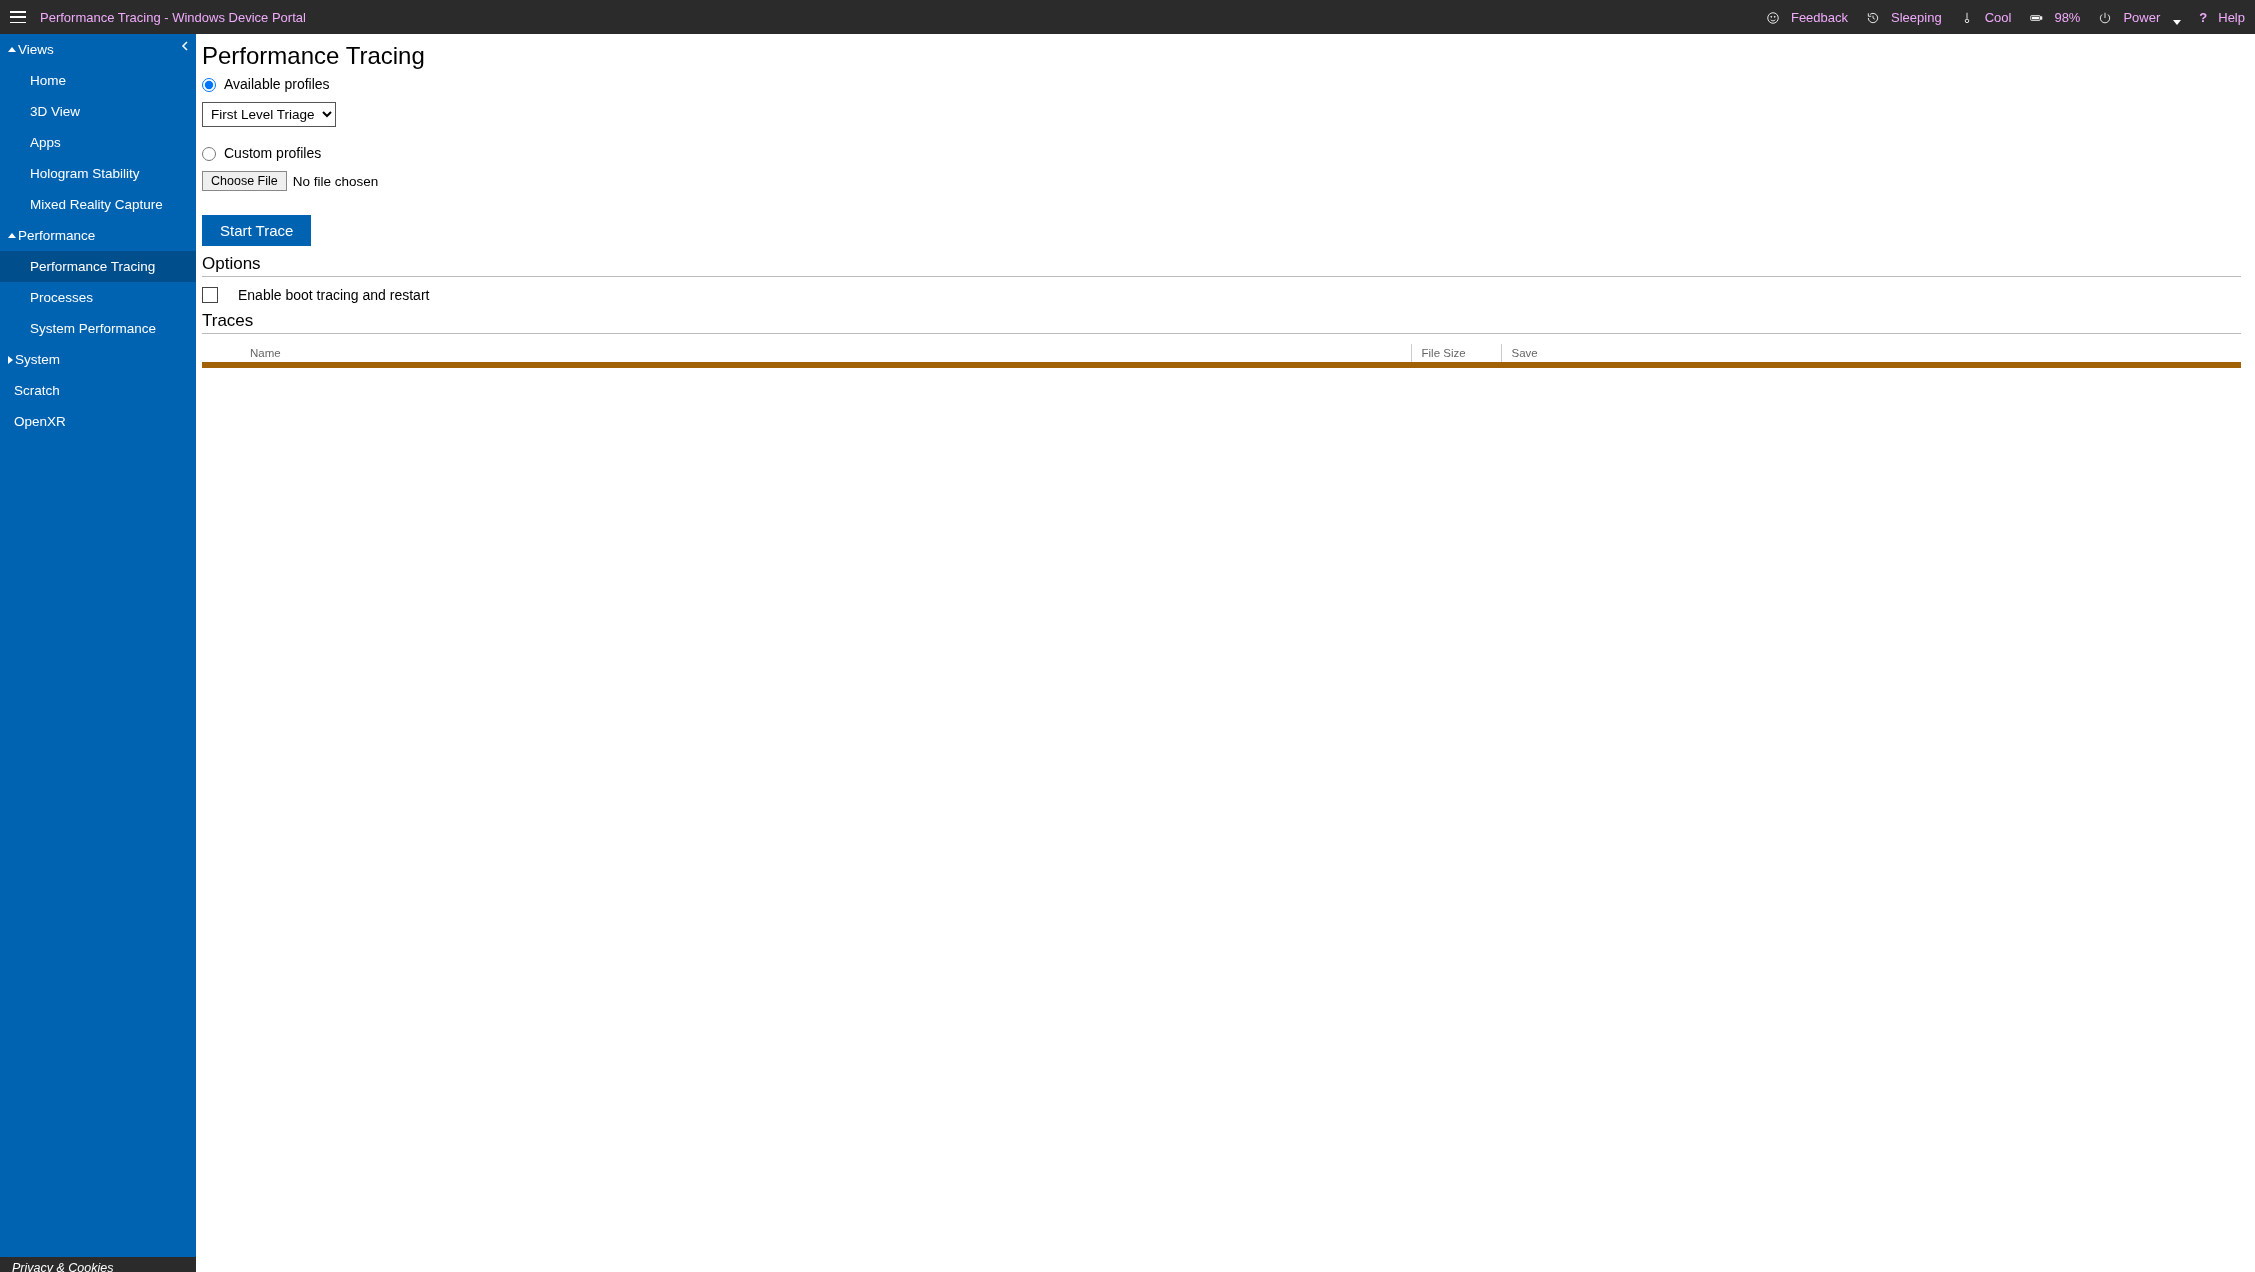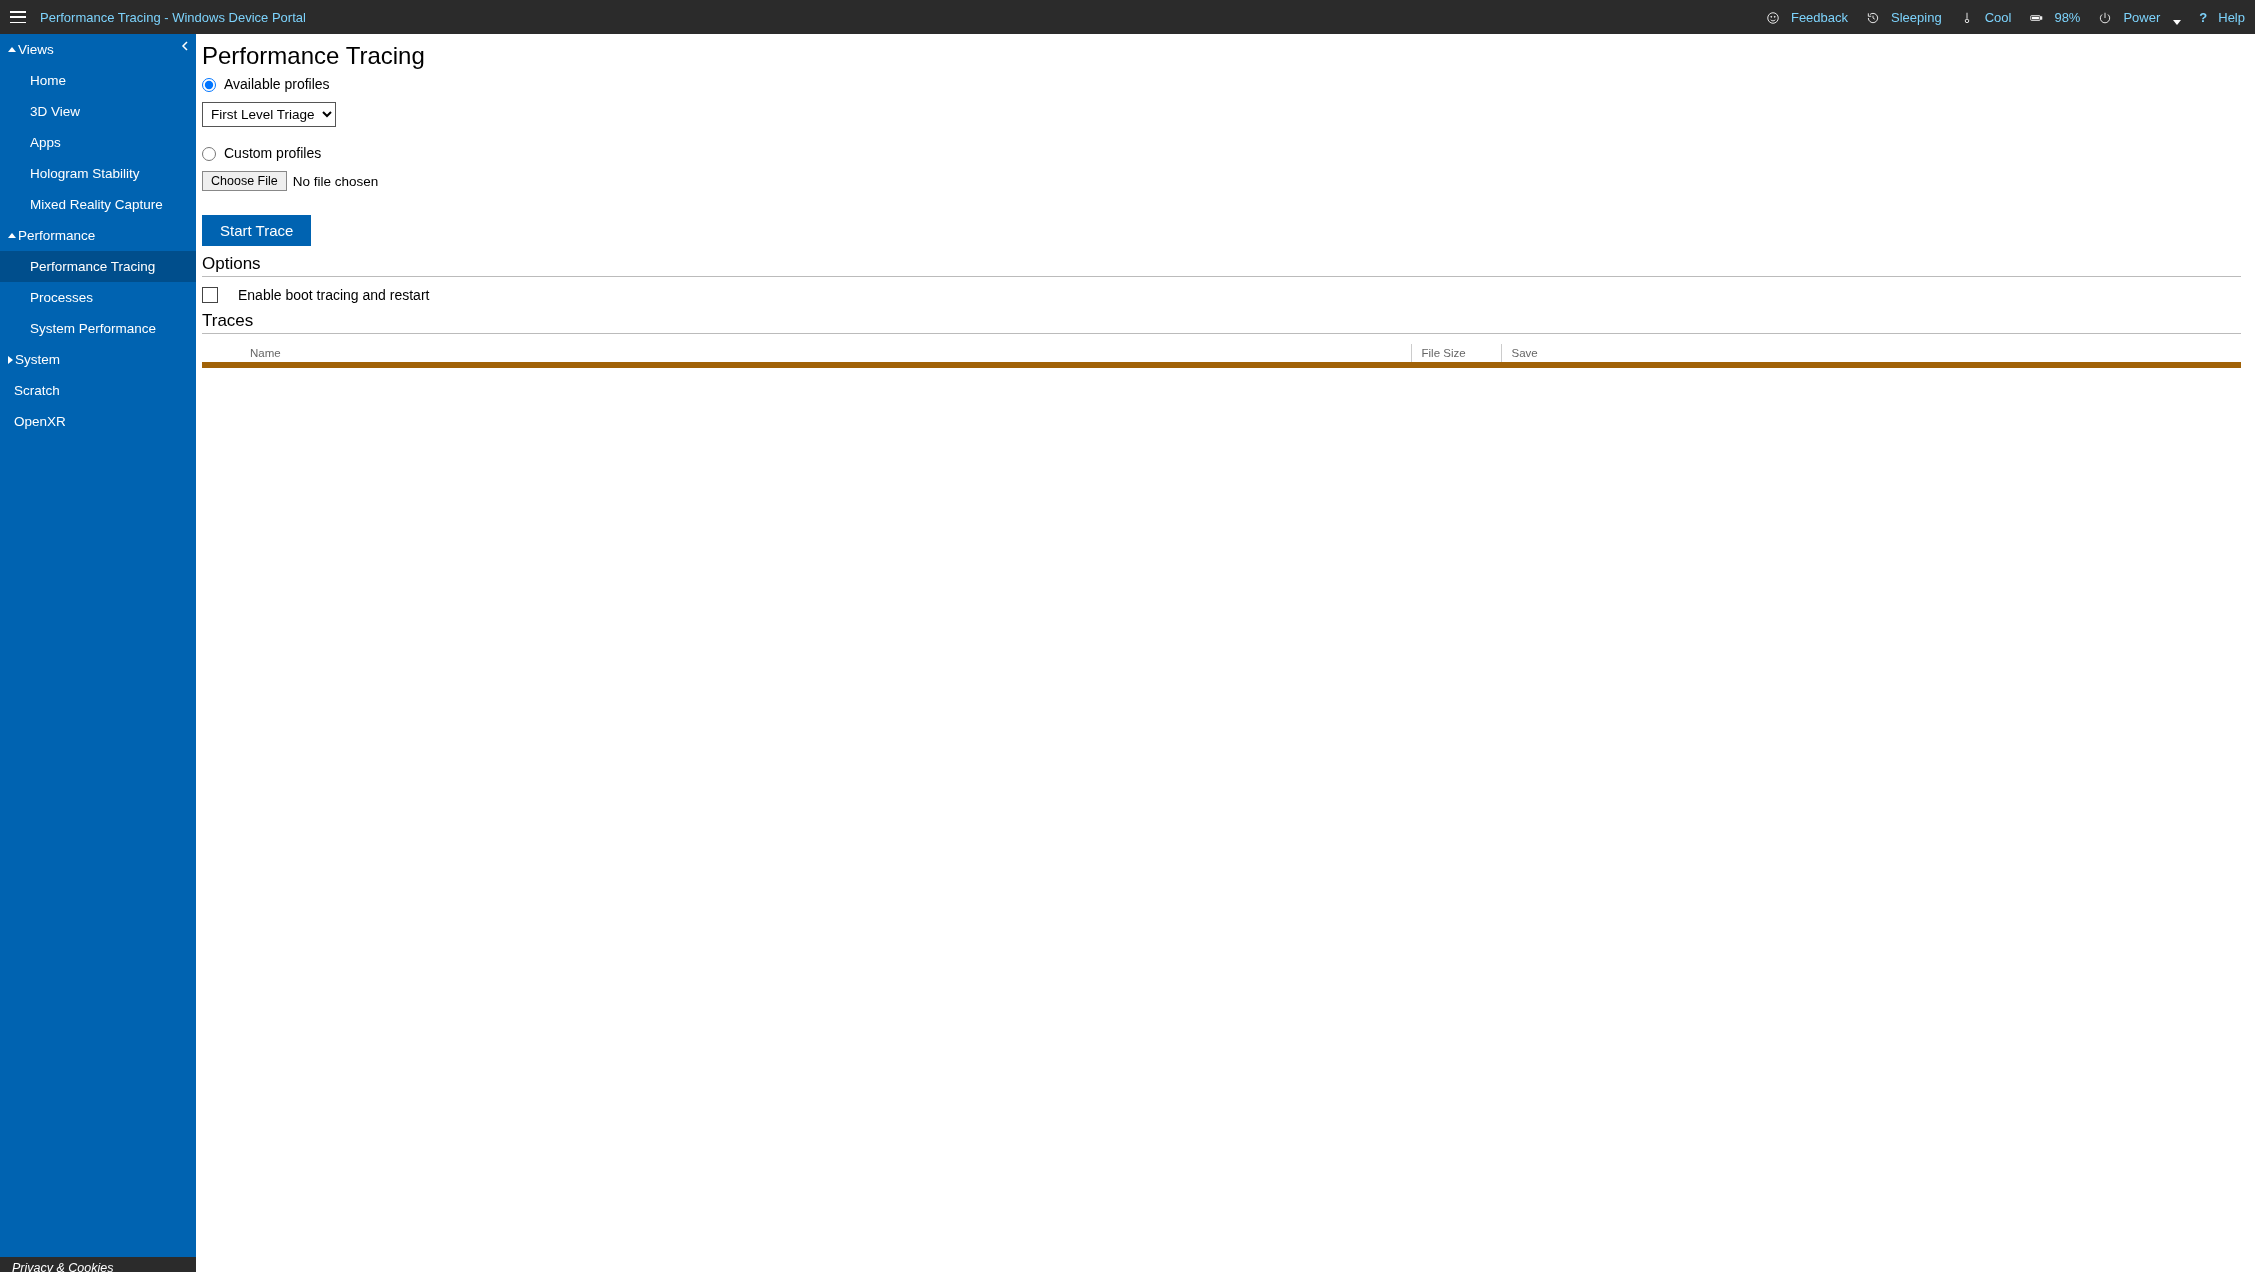--- a/index.html
+++ b/index.html
@@ -2,21 +2,21 @@
 <html><head>
 <meta charset="utf-8">
 <style>
 * { margin: 0; padding: 0; box-sizing: border-box; font-family: "Segoe UI", Arial, sans-serif; }
 html, body { width: 100%; height: 100%; overflow: hidden; }
 
 
 .topbar {
   height: 34px;
   background: #2b2b2b;
-  color: #7dd3fc;
+  color: #f0abfc;
   display: flex;
   align-items: center;
   padding: 0 10px;
   font-size: 13px;
 }
 .topbar .hamburger {
   width: 16px; height: 12px;
   display: flex; flex-direction: column; justify-content: space-between;
   margin-right: 14px; cursor: pointer;
 }

